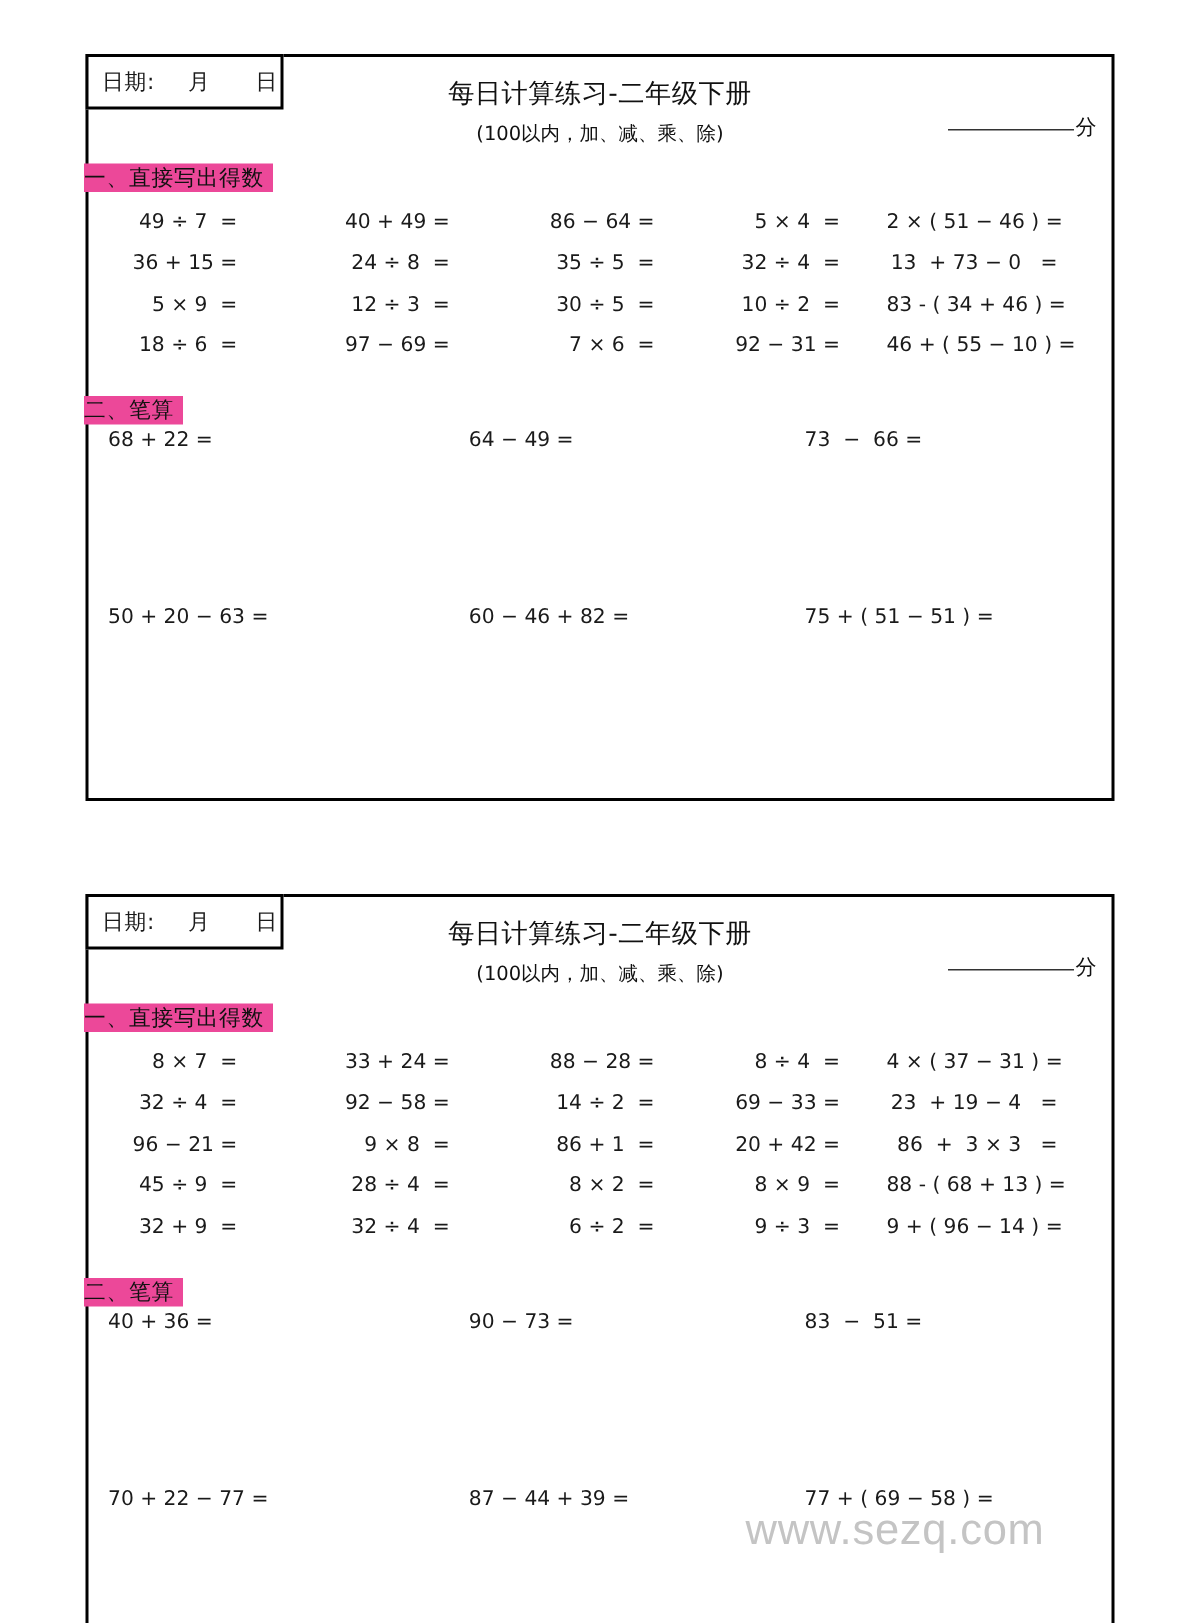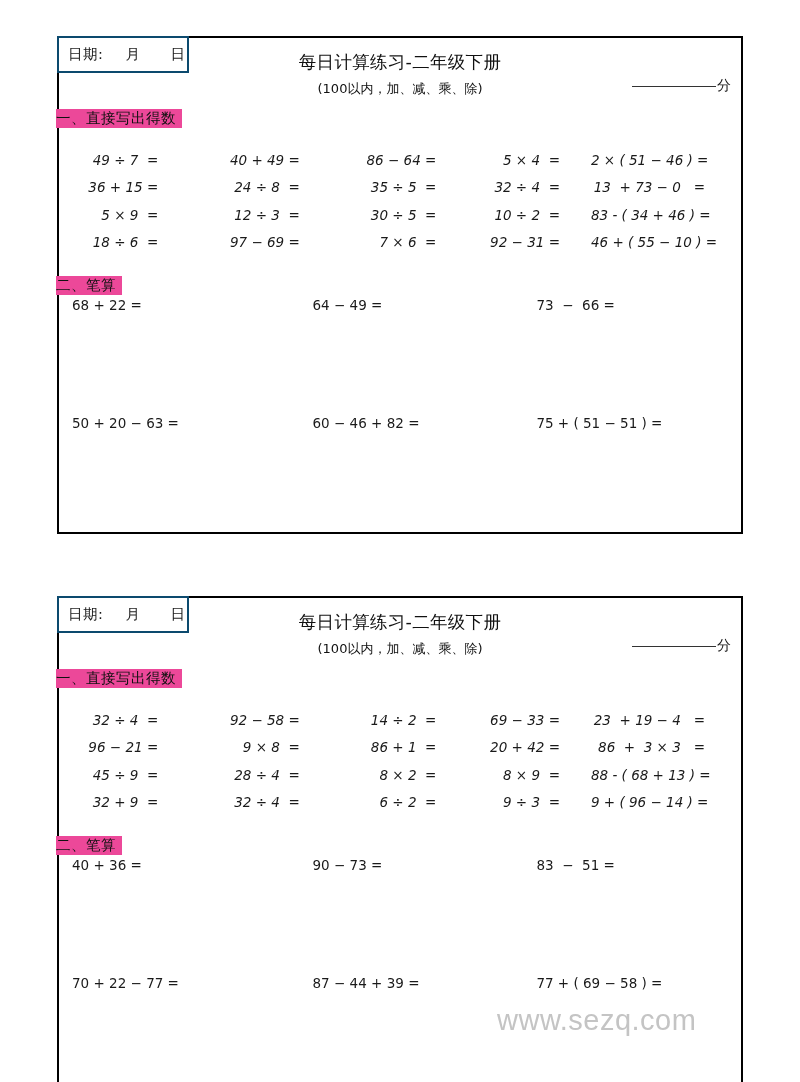--- a/index.html
+++ b/index.html
@@ -35,21 +35,21 @@
     position: relative;
     height: 70px;
   }
 
   .date-box {
     position: absolute;
     left: -2px;
     top: -2px;
     width: 132px;
     height: 37px;
-    border: 2px solid #0c4a6e;
+    border: 2px solid #000000;
     background: #ffffff;
     display: flex;
     align-items: center;
     padding-left: 9px;
     font-size: 14.5px;
     color: #1a1a1a;
     letter-spacing: 0.5px;
   }
   .date-label { white-space: pre; }
   .date-month { margin-left: 22px; }
@@ -106,25 +106,24 @@
     background: #ec4899;
     display: inline-block;
     padding-right: 6px;
     z-index: 3;
   }
   .sec1-heading { margin-top: 0px; }
   .sec2-heading { margin-top: 20px; }
 
   
   .oral-grid {
-    margin-top: 18px;
+    margin-top: 6px;
     width: 100%;
     border-collapse: collapse;
     table-layout: fixed;
-    font-style: italic;
   }
   .oral-grid td {
     height: 27.5px;
     font-size: 13.5px;
     color: #1a1a1a;
     text-align: right;
     padding: 0;
     vertical-align: middle;
     white-space: pre;
   }
@@ -262,20 +261,27 @@
         <span class="score-line"></span>
         <span class="score-unit">分</span>
       </div>
     </div>
 
     <div class="section-heading sec1-heading">一、直接写出得数</div>
 
     <table class="oral-grid">
       <tbody>
         <tr>
+          <td class="c1">8 × 7  =</td>
+          <td class="c2">33 + 24 =</td>
+          <td class="c3">88 − 28 =</td>
+          <td class="c4">8 ÷ 4  =</td>
+          <td class="c5">4 × ( 37 − 31 ) =</td>
+        </tr>
+        <tr>
           <td class="c1">32 ÷ 4  =</td>
           <td class="c2">92 − 58 =</td>
           <td class="c3">14 ÷ 2  =</td>
           <td class="c4">69 − 33 =</td>
           <td class="c5">23  + 19 − 4   =</td>
         </tr>
         <tr>
           <td class="c1">96 − 21 =</td>
           <td class="c2">9 × 8  =</td>
           <td class="c3">86 + 1  =</td>

